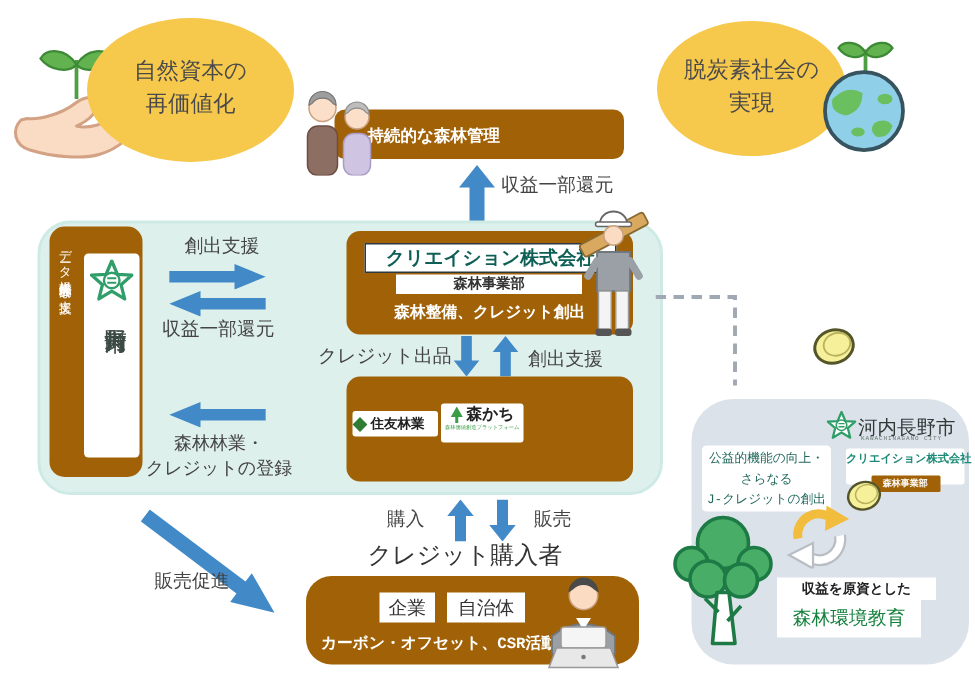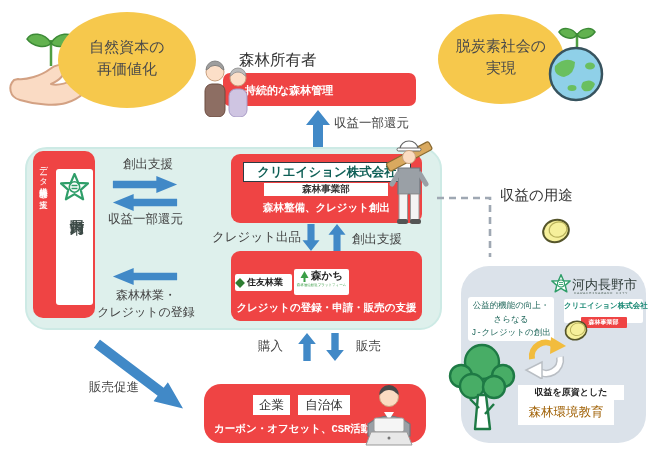--- a/index.html
+++ b/index.html
@@ -7,21 +7,21 @@
          font-family:Liberation Mono, monospace;color:#333;}
   .abs{position:absolute;}
   .nowrap{white-space:nowrap;}
   
   .goal{background:#f6c84c;border-radius:50%;display:flex;flex-direction:column;
         align-items:center;justify-content:center;text-align:center;color:#4a4a4a;}
   .goal span{display:block;font-size:15px;line-height:1.45;}
   
   .h1{font-size:16.5px;color:#333;}
   
-  .teal{background:#ef4444;border-radius:9px;}
+  .teal{background:#a16207;border-radius:9px;}
   .teal-caption{color:#fff;font-weight:bold;font-size:10.5px;text-align:center;white-space:nowrap;}
   
   .lbl{font-size:12.5px;color:#444;white-space:nowrap;}
   
   .panel{background:#def0ec;border:2px solid #cdeae5;border-radius:22px;}
   
   .wcard{background:#fff;}
   .vtext{writing-mode:vertical-rl;text-orientation:upright;}
   .logo-card{background:#fff;border-radius:2px;display:flex;flex-direction:column;
              align-items:center;justify-content:flex-start;}
@@ -54,21 +54,20 @@
     <path d="M32 24 C32 18 32 14 32 9" fill="none" stroke="#4f9e43" stroke-width="2.5"></path>
     <path d="M32 11 C27 3 17 3 14 8 C19 15 28 16 32 11 Z" fill="#62b24f" stroke="#3c8a36" stroke-width="1.5"></path>
     <path d="M32 11 C37 3 47 3 50 8 C45 15 36 16 32 11 Z" fill="#62b24f" stroke="#3c8a36" stroke-width="1.5"></path>
     <circle cx="31" cy="50" r="26" fill="#8fd0e8" stroke="#37535e" stroke-width="2.5"></circle>
     <path d="M10 42 Q20 32 30 38 Q30 50 19 53 Q8 51 10 42 Z" fill="#6abf5f"></path>
     <path d="M38 58 q8 -4 12 2 q-3 9 -11 7 q-5 -4 -1 -9 Z" fill="#6abf5f"></path>
     <ellipse cx="45" cy="42" rx="5" ry="3.5" fill="#6abf5f"></ellipse>
     <ellipse cx="27" cy="64" rx="4.5" ry="3" fill="#6abf5f"></ellipse>
   </svg>
 
-  <div class="abs h1 nowrap" style="left:239px;top:50px;font-size:15.5px">森林所有者</div>
   <div class="abs teal" style="left:223px;top:73px;width:193px;height:33px;border-radius:7px">
     <span class="abs teal-caption" style="left:22px;top:10px;font-size:11px">持続的な森林管理</span>
   </div>
 
   <svg class="abs" style="left:201px;top:57px" width="56" height="60" viewBox="0 0 56 60">
     <rect x="4" y="27" width="20" height="33" rx="7" fill="#8d6e63" stroke="#6d4c41" stroke-width="1"></rect>
     <circle cx="14" cy="15" r="9" fill="#fcdfc8" stroke="#caa07e" stroke-width="1"></circle>
     <path d="M5 13 a9 9 0 0 1 18 0 l-2 -1 a8 7 0 0 0 -14 0 Z" fill="#9e9e9e" stroke="#757575" stroke-width="0.8"></path>
     <rect x="28" y="32" width="18" height="28" rx="7" fill="#cfc5e2" stroke="#a99cc6" stroke-width="1"></rect>
     <circle cx="37" cy="21" r="8" fill="#fcdfc8" stroke="#caa07e" stroke-width="1"></circle>
@@ -155,39 +154,39 @@
       <div style="display:flex;align-items:center;gap:2px">
         <svg width="9" height="11" viewBox="0 0 9 11">
           <polygon points="4.5,0 8.5,7 0.5,7" fill="#3a9e46"></polygon>
             <rect x="3.5" y="7" width="2" height="4" fill="#3a9e46"></rect>
         </svg>
         <span style="font-size:10.5px;font-weight:bold;color:#222">森かち</span>
       </div>
       <span style="font-size:3.5px;color:#3a9e46">森林価値創造プラットフォーム</span>
     </div>
 
-    <div class="abs teal-caption" style="left:0;top:50px;width:100%">クレジットの登録・申請・販売の支援</div>
   </div>
 
   <div class="abs" style="left:104px;top:334px;transform:rotate(37deg);transform-origin:0 0">
     <svg width="108" height="24" viewBox="0 0 108 24">
       <path d="M0 7 H80 V0 L108 12 L80 24 V17 H0 Z" fill="#4189c7"></path>
     </svg>
   </div>
-  <div class="abs lbl" style="left:89px;top:379px">販売促進</div>
+  <div class="abs lbl" style="left:103px;top:379px">販売促進</div>
 
   <div class="abs lbl" style="left:258px;top:338px">購入</div>
   <svg class="abs" style="left:296px;top:333px" width="22" height="28" viewBox="0 0 24 38">
     <path d="M12 0 L24 15 L17 15 L17 38 L7 38 L7 15 L0 15 Z" fill="#4189c7"></path>
   </svg>
   <svg class="abs" style="left:324px;top:333px" width="22" height="28" viewBox="0 0 24 38">
     <path d="M12 38 L0 23 L7 23 L7 0 L17 0 L17 23 L24 23 Z" fill="#4189c7"></path>
   </svg>
   <div class="abs lbl" style="left:356px;top:338px">販売</div>
 
+  <div class="abs h1" style="left:245px;top:360px;font-size:16px">クレジット購入者</div>
   <div class="abs teal" style="left:204px;top:384px;width:222px;height:59px;border-radius:17px">
     <div class="abs wcard center" style="left:49px;top:11px;width:37px;height:20px">
       <span style="font-size:12.5px;color:#333">企業</span>
     </div>
     <div class="abs wcard center" style="left:94px;top:11px;width:52px;height:20px">
       <span style="font-size:12.5px;color:#333">自治体</span>
     </div>
     <div class="abs teal-caption" style="left:10px;top:38px">カーボン・オフセット、CSR活動</div>
   </div>
 
@@ -199,21 +198,20 @@
     <path d="M31 38 l-2 8 h4 Z" fill="#3e7d5a"></path>
     <rect x="16" y="36" width="30" height="14" rx="2" fill="#f5f5f5" stroke="#999" stroke-width="1"></rect>
     <path d="M13 50 H49 L54 63 H8 Z" fill="#e8e8e8" stroke="#999" stroke-width="1"></path>
     <circle cx="31" cy="56" r="1.5" fill="#777"></circle>
   </svg>
 
   <svg class="abs" style="left:437px;top:189px" width="60" height="70" viewBox="0 0 60 70">
     <path d="M0 9 H53 V68" fill="none" stroke="#9fa8b3" stroke-width="2.6" stroke-dasharray="7 5"></path>
   </svg>
 
-  <div class="abs h1" style="left:500px;top:186px;font-size:14.5px">収益の用途</div>
   <svg class="abs" style="left:539px;top:216px" width="34" height="30" viewBox="0 0 34 30">
     <ellipse cx="17" cy="15" rx="13" ry="11" fill="#f6f09b" stroke="#55552a" stroke-width="2" transform="rotate(-18 17 15)"></ellipse>
     <ellipse cx="19" cy="13.5" rx="9" ry="7.5" fill="none" stroke="#b9b25c" stroke-width="1.2" transform="rotate(-18 19 13.5)"></ellipse>
   </svg>
 
   <div class="abs rpanel" style="left:461px;top:266px;width:185px;height:177px"></div>
 
   <svg class="abs" style="left:551px;top:274px" width="20" height="21" viewBox="0 0 29 31">
     <polygon points="14.5,1 18.3,9.9 28,10.4 20.7,16.8 23.1,26.3 14.5,21.1 5.9,26.3 8.3,16.8 1,10.4 10.7,9.9" fill="#fff" stroke="#2f9e69" stroke-width="2.2" stroke-linejoin="round"></polygon>
     <circle cx="14.5" cy="14" r="5.2" fill="none" stroke="#2f9e69" stroke-width="1.6"></circle>
@@ -257,16 +255,16 @@
       <path d="M32 55 L29 89 H44 L40 55 Z" fill="#fff"></path>
       <path d="M33 68 L24 59" fill="none"></path>
       <path d="M39 74 L48 64" fill="none"></path>
     </g>
   </svg>
 
   <div class="abs wcard center" style="left:518px;top:385px;width:106px;height:15px">
     <span style="font-size:9px;font-weight:bold;color:#222">収益を原資とした</span>
   </div>
   <div class="abs wcard center" style="left:518px;top:400px;width:96px;height:25px">
-    <span style="font-size:12.5px;color:#a16207">森林環境教育</span>
+    <span style="font-size:12.5px;color:#15803d">森林環境教育</span>
   </div>
 
 </div>
 
 </body></html>

